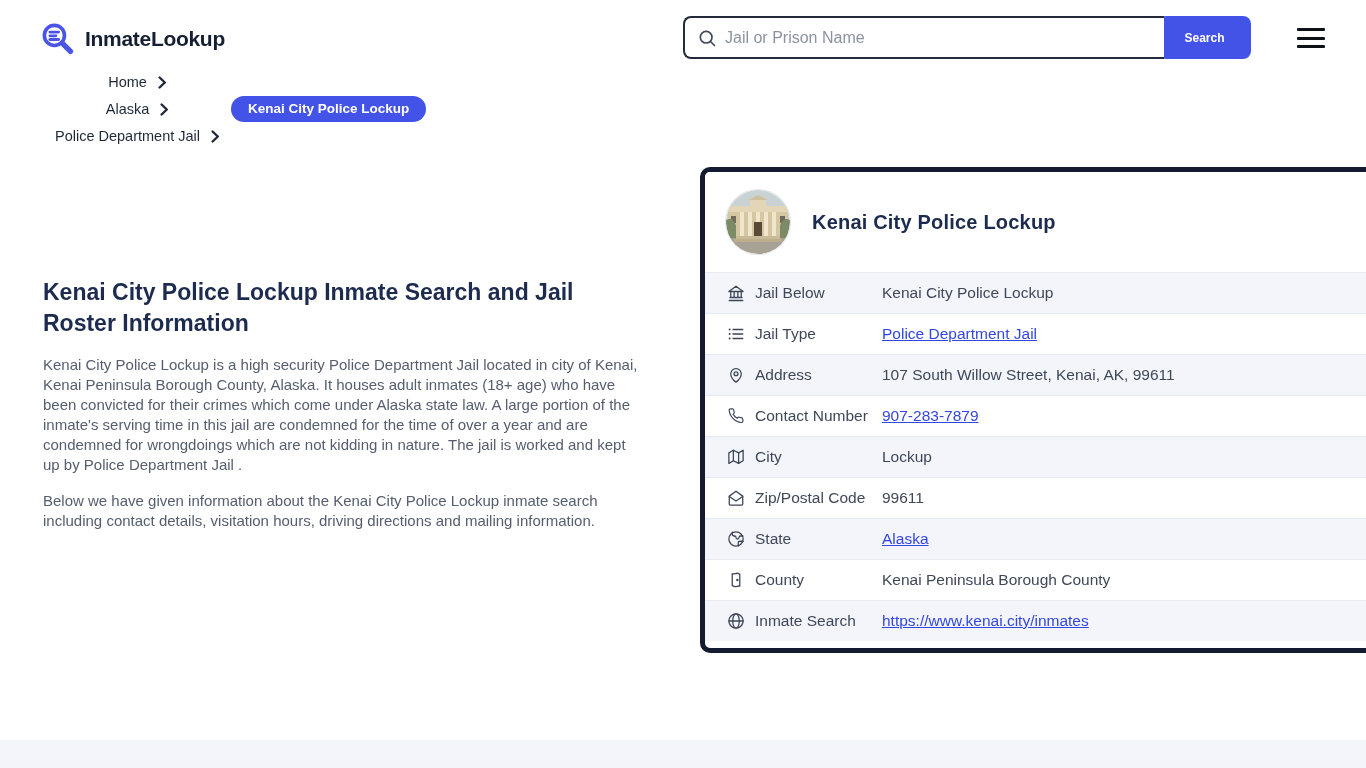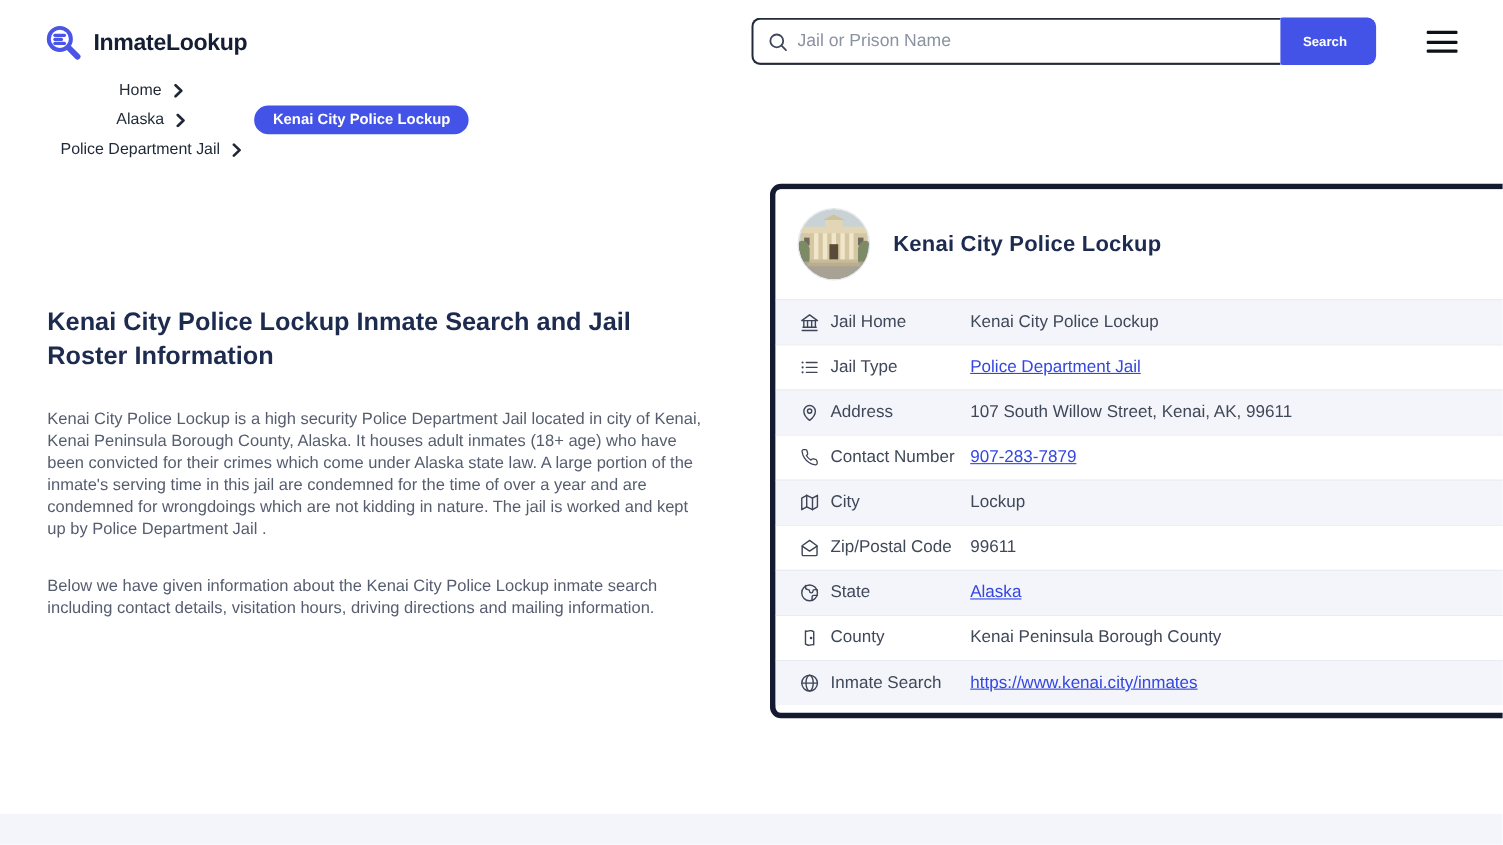--- a/index.html
+++ b/index.html
@@ -28,21 +28,21 @@
   
   .breadcrumb { position:absolute; left:55px; top:74px; display:flex; align-items:center; gap:11px; }
   .crumb-item { display:flex; align-items:center; gap:11px; }
   .crumb-link { font-size:14.5px; color:#1f2837; font-weight:500; cursor:pointer; text-decoration:none; }
   .crumb-pill { background:#4353e8; color:#ffffff; font-size:13.5px; font-weight:700;
     padding:5px 17px 6px; border-radius:14px; white-space:nowrap; }
 
   
   .article { position:absolute; left:43px; top:277px; width:603px; }
   .article h1 { font-size:23px; line-height:31px; font-weight:700; color:#1d2b4f; width:600px; }
-  .article p { font-size:15px; line-height:20px; color:#555d6e; margin-top:32px; }
+  .article p { font-size:15px; line-height:20px; color:#555d6e; margin-top:16px; }
 
   
   .card { position:absolute; left:700px; top:167px; width:700px; height:486px;
     background:#ffffff; border:5px solid #141a2f; border-radius:10px; overflow:hidden; }
   .card-header { height:100px; display:flex; align-items:center; padding-left:21px; background:#ffffff; }
   .avatar { width:64px; height:64px; border-radius:50%; overflow:hidden; flex:0 0 64px;
     box-shadow:0 0 0 1px #e3e6ec; }
   .card-title { margin-left:22px; font-size:20px; font-weight:700; color:#1d2b4f; letter-spacing:0.2px; }
 
   .rows {}
@@ -157,21 +157,21 @@
       </span>
       <h2 class="card-title">Kenai City Police Lockup</h2>
     </div>
     <div class="rows" id="card-rows">
   <div class="row">
     <span class="row-icon">
             <svg width="18" height="18" viewBox="0 0 24 24" fill="none" stroke="#3d4557" stroke-width="1.7" stroke-linecap="round" stroke-linejoin="round">
               <path d="M3 22h18M4 18h16M5 18v-8M9.5 18v-8M14.5 18v-8M19 18v-8M2.5 10h19L12 3z"></path>
             </svg>
           </span>
-    <span class="row-label">Jail Home</span>
+    <span class="row-label">Jail Below</span>
     <span class="row-value">Kenai City Police Lockup</span>
   </div>
 
   <div class="row">
     <span class="row-icon">
             <svg width="18" height="18" viewBox="0 0 24 24" fill="none" stroke="#3d4557" stroke-width="1.7" stroke-linecap="round" stroke-linejoin="round">
               <path d="M8 6h13M8 12h13M8 18h13"></path>
               <path d="M3.5 6h.01M3.5 12h.01M3.5 18h.01" stroke-width="2.6"></path>
             </svg>
           </span>

